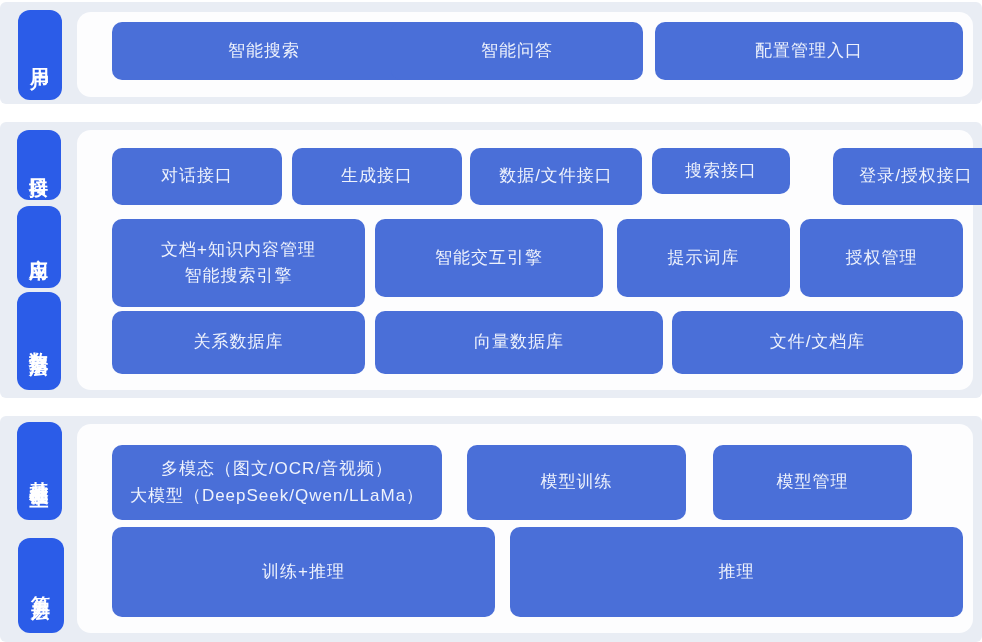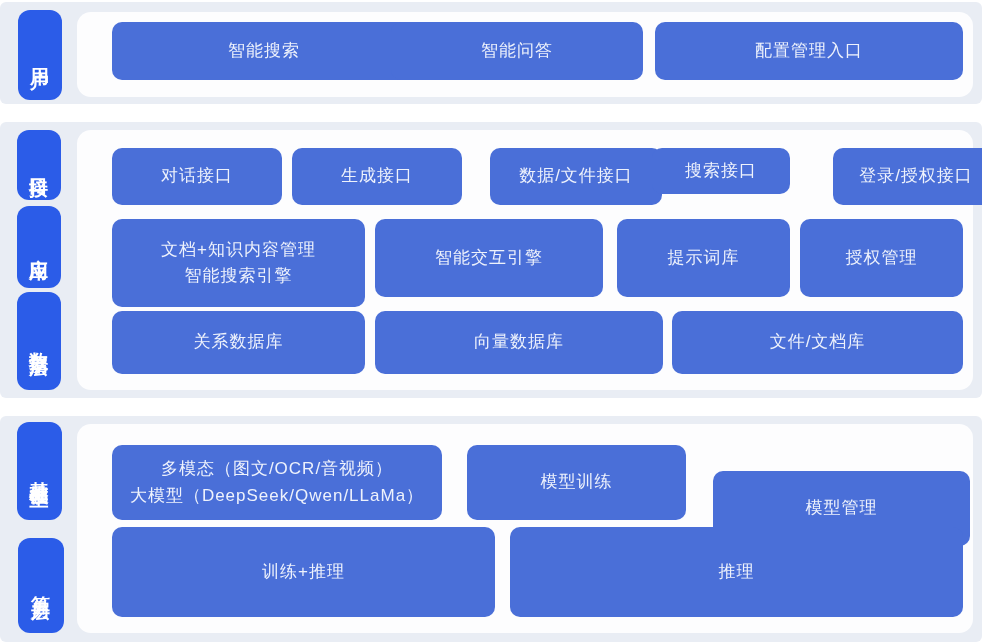--- a/index.html
+++ b/index.html
@@ -47,35 +47,35 @@
   <div class="pill" style="left:18px;top:538px;width:46px;height:95px;">
     <span>算力层</span>
   </div>
 
   <div class="btn" style="left:112px;top:22px;width:304px;height:58px;">智能搜索</div>
   <div class="btn" style="left:391px;top:22px;width:252px;height:58px;">智能问答</div>
   <div class="btn" style="left:655px;top:22px;width:308px;height:58px;">配置管理入口</div>
 
   <div class="btn" style="left:112px;top:148px;width:170px;height:57px;">对话接口</div>
   <div class="btn" style="left:292px;top:148px;width:170px;height:57px;font-family:Liberation Serif, serif;">生成接口</div>
-  <div class="btn" style="left:470px;top:148px;width:172px;height:57px;margin-left:20px;">数据/文件接口</div>
+  <div class="btn" style="left:470px;top:148px;width:172px;height:57px;">数据/文件接口</div>
   <div class="btn" style="left:652px;top:148px;width:138px;height:46px;">搜索接口</div>
   <div class="btn" style="left:797px;top:148px;width:166px;height:57px;margin-left:36px;">登录/授权接口</div>
 
   <div class="btn" style="left:112px;top:219px;width:253px;height:88px;">文档+知识内容管理
 智能搜索引擎</div>
   <div class="btn" style="left:375px;top:219px;width:228px;height:78px;">智能交互引擎</div>
   <div class="btn" style="left:617px;top:219px;width:173px;height:78px;">提示词库</div>
   <div class="btn" style="left:800px;top:219px;width:163px;height:78px;">授权管理</div>
 
   <div class="btn" style="left:112px;top:311px;width:253px;height:63px;">关系数据库</div>
   <div class="btn" style="left:375px;top:311px;width:288px;height:63px;">向量数据库</div>
   <div class="btn" style="left:672px;top:311px;width:291px;height:63px;">文件/文档库</div>
 
   <div class="btn" style="left:112px;top:445px;width:330px;height:75px;">多模态（图文/OCR/音视频）
 大模型（DeepSeek/Qwen/LLaMa）</div>
   <div class="btn" style="left:467px;top:445px;width:219px;height:75px;">模型训练</div>
-  <div class="btn" style="left:713px;top:445px;width:257px;height:75px;margin-top:26px;">模型管理</div>
+  <div class="btn" style="left:713px;top:445px;width:199px;height:75px;">模型管理</div>
 
   <div class="btn" style="left:112px;top:527px;width:383px;height:90px;">训练+推理</div>
   <div class="btn" style="left:510px;top:527px;width:453px;height:90px;">推理</div>
 
 </div>
 
 </body></html>

